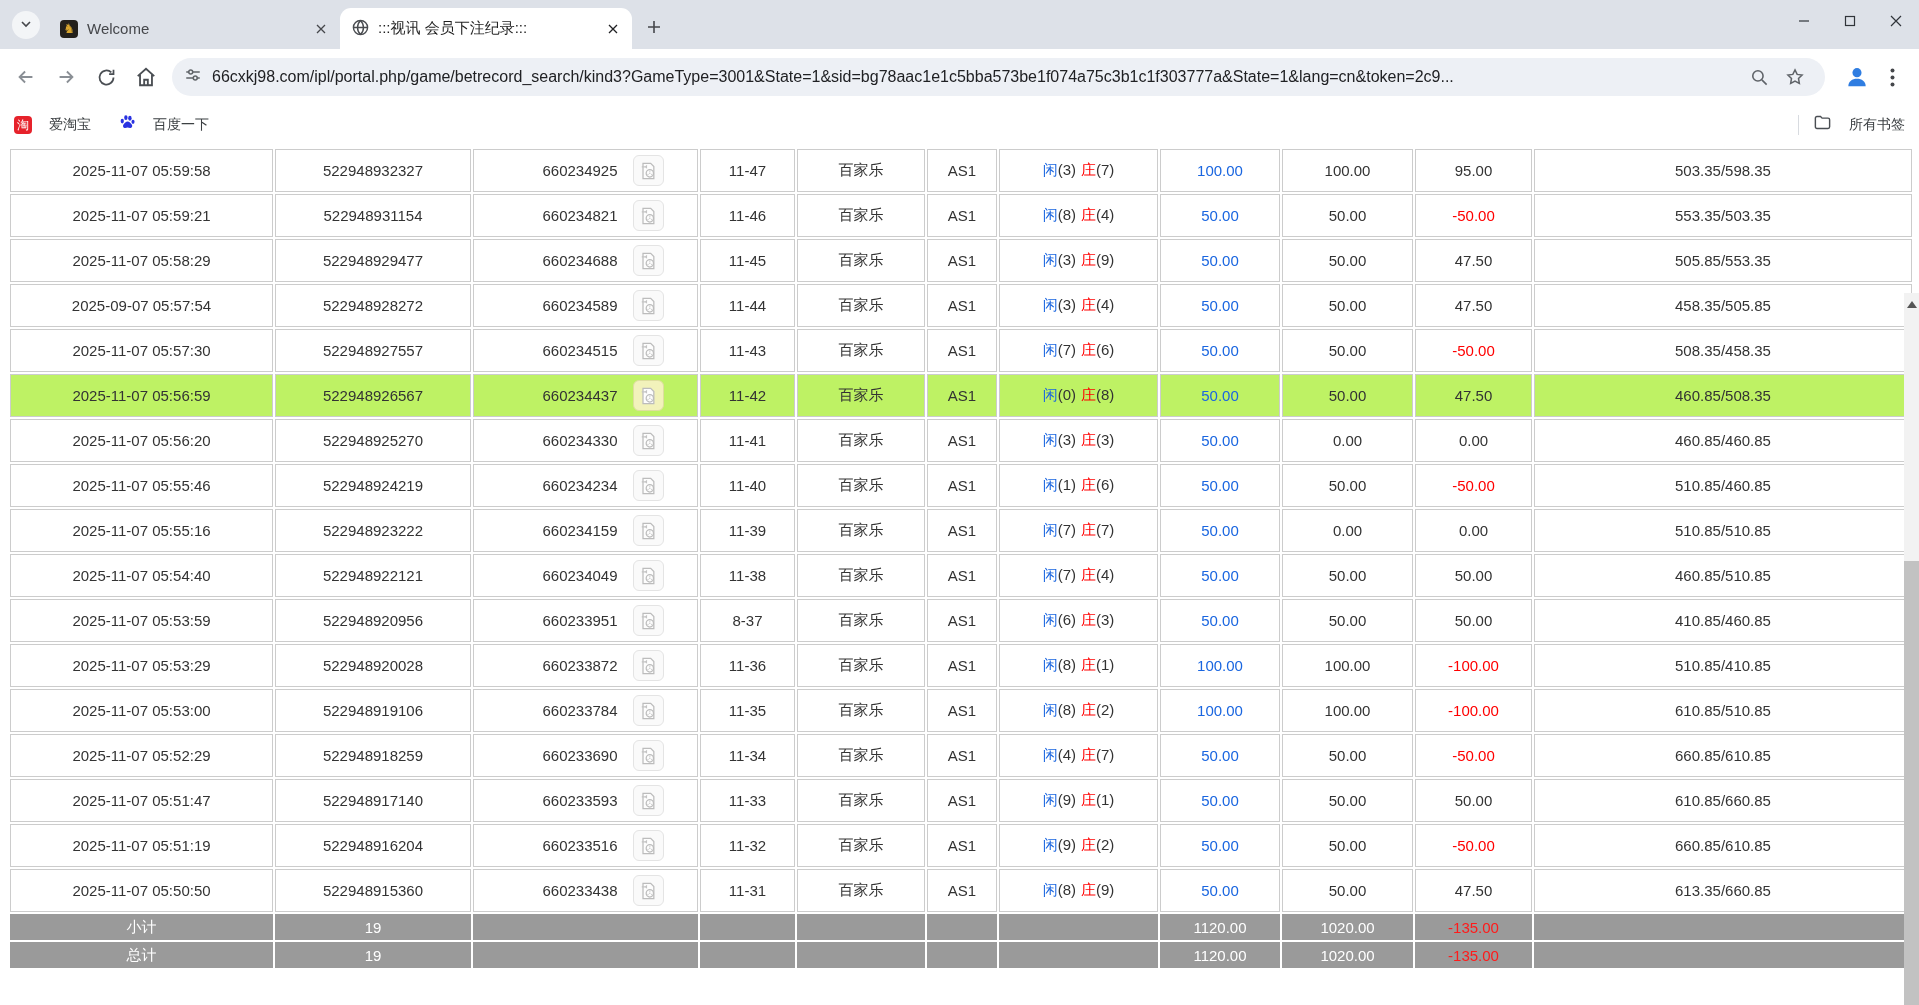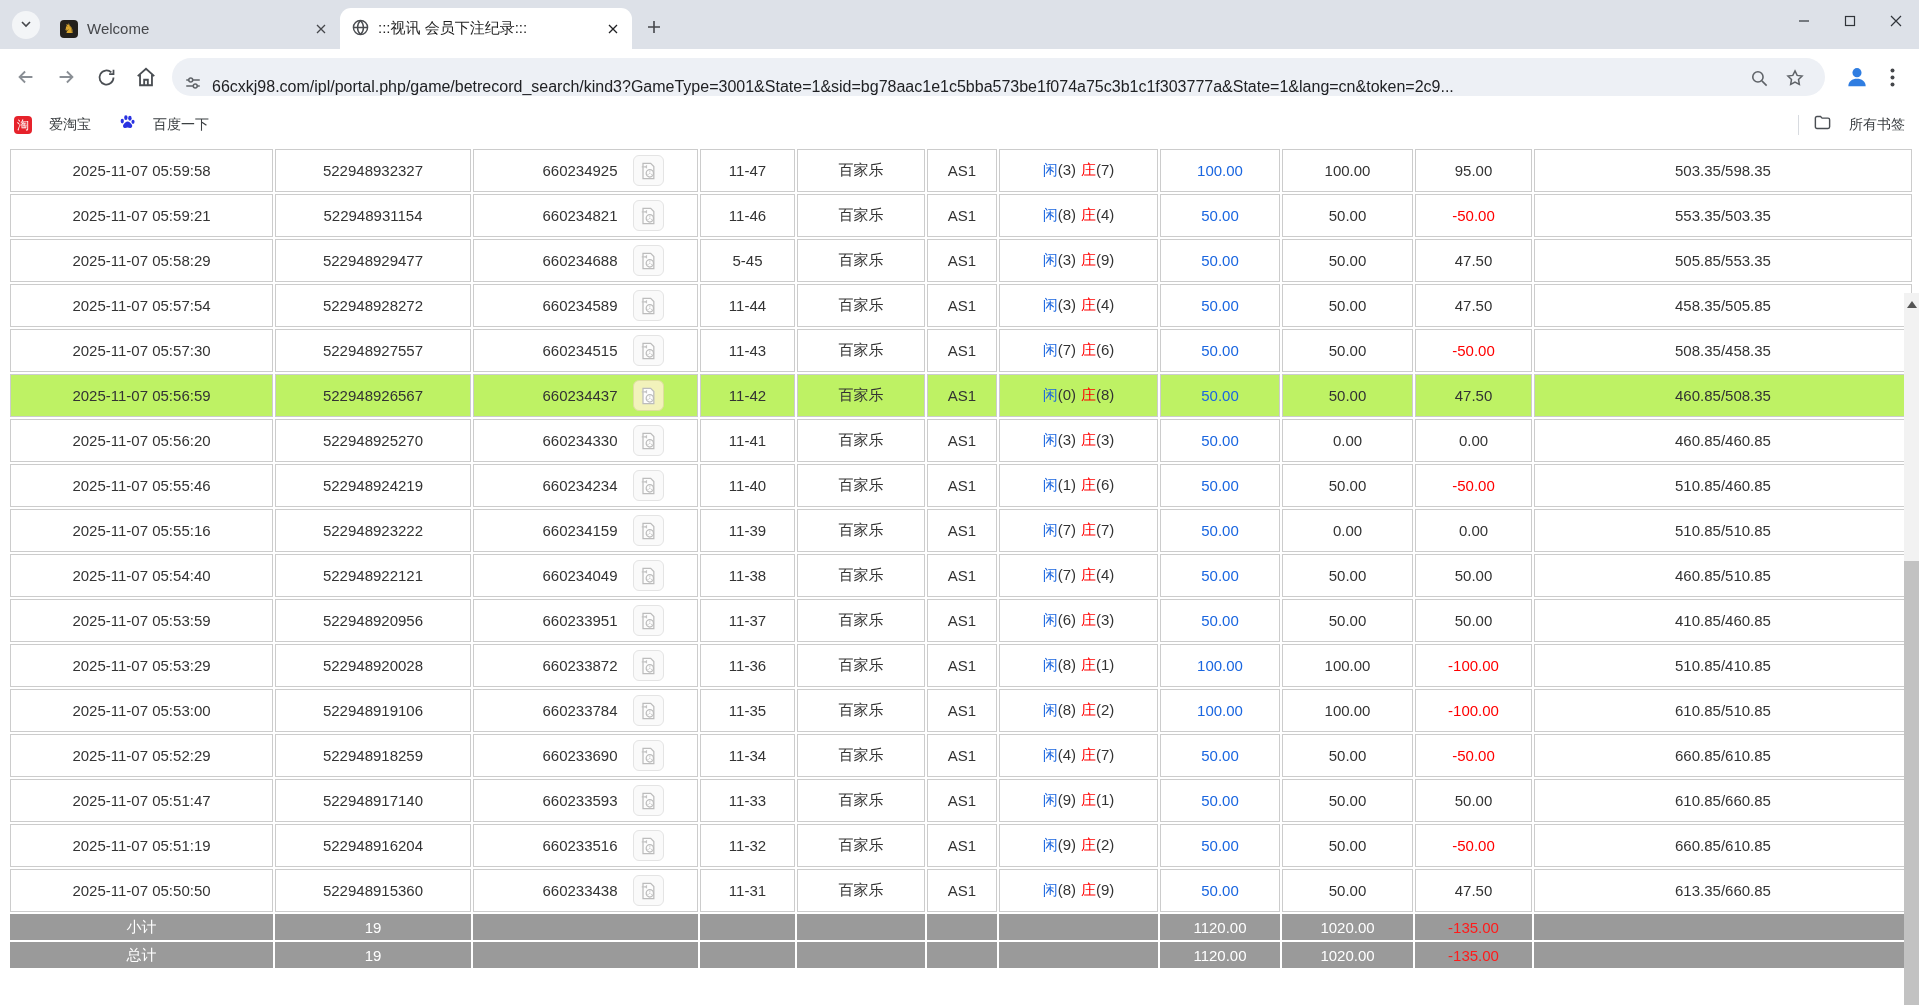--- a/index.html
+++ b/index.html
@@ -20,21 +20,21 @@
     justify-content:center; margin-left:6px; cursor:pointer; }
   .newtab { width:28px; height:28px; margin:0 0 8px 8px; display:flex; align-items:center;
     justify-content:center; border-radius:14px; cursor:pointer; }
   .wincontrols { position:absolute; right:0; top:0; height:42px; display:flex; }
   .winbtn { width:46px; height:42px; display:flex; align-items:center; justify-content:center; cursor:pointer; }
 
   .toolbar { height:56px; background:#fff; display:flex; align-items:center; padding:0 10px 0 6px; }
   .navbtn { width:40px; height:40px; border-radius:20px; display:flex; align-items:center;
     justify-content:center; flex:none; cursor:pointer; }
   .omnibox { flex:1; height:38px; background:#edf0f5; border-radius:19px; margin:0 14px 0 6px;
-    display:flex; align-items:flex-end; padding:0 12px; min-width:0; }
+    display:flex; align-items:center; padding:0 12px; min-width:0; }
   .omni-url { flex:1; font-size:16px; color:#202124; white-space:nowrap; overflow:hidden; margin-left:10px; }
   .omni-ic { flex:none; width:36px; height:36px; display:flex; align-items:center; justify-content:center;
     border-radius:18px; cursor:pointer; }
   .avatar { width:36px; height:36px; border-radius:18px; display:flex; align-items:center;
     justify-content:center; flex:none; cursor:pointer; }
   .menu3 { width:34px; height:36px; display:flex; align-items:center; justify-content:center;
     flex:none; cursor:pointer; }
 
   .bookmarks { height:39px; background:#fff; display:flex; align-items:center; padding:0 14px; }
   .bm { display:flex; align-items:center; margin-right:28px; cursor:pointer; }
@@ -306,33 +306,33 @@
             <path d="M4.5 6.2h4.2l2.2-1.6v4.6L8.7 7.7H4.5z" fill="#c4c4c4" stroke="none"></path>
             <circle cx="14.2" cy="14.8" r="4.4"></circle>
             <circle cx="14.2" cy="14.8" r="0.9" fill="#c4c4c4" stroke="none"></circle>
             <circle cx="14.2" cy="12.4" r="0.9" fill="#d2d2d2" stroke="none"></circle>
             <circle cx="12" cy="16.2" r="0.9" fill="#d2d2d2" stroke="none"></circle>
             <circle cx="16.4" cy="16.2" r="0.9" fill="#d2d2d2" stroke="none"></circle>
           </svg>
         </span>
       </span>
     </td>
-    <td>5-45</td>
+    <td>11-45</td>
     <td>百家乐</td>
     <td>AS1</td>
     <td>
       <span class="c-blue">闲</span><span>(3)</span><span class="c-red bk">庄</span><span>(9)</span>
     </td>
     <td class="c-blue">50.00</td>
     <td>50.00</td>
     <td>47.50</td>
     <td>505.85/553.35</td>
   </tr>
         <tr>
-    <td>2025-11-07 05:57:54</td>
+    <td>2025-09-07 05:57:54</td>
     <td>522948928272</td>
     <td>
       <span class="round-wrap">
         <span>660234589</span>
         <span class="videobtn">
           <svg width="20" height="20" viewBox="0 0 24 24" fill="none" stroke="#bcbcbc" stroke-width="1.5">
             <path d="M6 2.8h9.2L19 6.6v14.6H6z" fill="#fdfdfd"></path>
             <path d="M4.5 6.2h4.2l2.2-1.6v4.6L8.7 7.7H4.5z" fill="#c4c4c4" stroke="none"></path>
             <circle cx="14.2" cy="14.8" r="4.4"></circle>
             <circle cx="14.2" cy="14.8" r="0.9" fill="#c4c4c4" stroke="none"></circle>
@@ -546,21 +546,21 @@
             <path d="M4.5 6.2h4.2l2.2-1.6v4.6L8.7 7.7H4.5z" fill="#c4c4c4" stroke="none"></path>
             <circle cx="14.2" cy="14.8" r="4.4"></circle>
             <circle cx="14.2" cy="14.8" r="0.9" fill="#c4c4c4" stroke="none"></circle>
             <circle cx="14.2" cy="12.4" r="0.9" fill="#d2d2d2" stroke="none"></circle>
             <circle cx="12" cy="16.2" r="0.9" fill="#d2d2d2" stroke="none"></circle>
             <circle cx="16.4" cy="16.2" r="0.9" fill="#d2d2d2" stroke="none"></circle>
           </svg>
         </span>
       </span>
     </td>
-    <td>11-37</td>
+    <td>8-37</td>
     <td>百家乐</td>
     <td>AS1</td>
     <td>
       <span class="c-blue">闲</span><span>(6)</span><span class="c-red bk">庄</span><span>(3)</span>
     </td>
     <td class="c-blue">50.00</td>
     <td>50.00</td>
     <td>50.00</td>
     <td>410.85/460.85</td>
   </tr>

